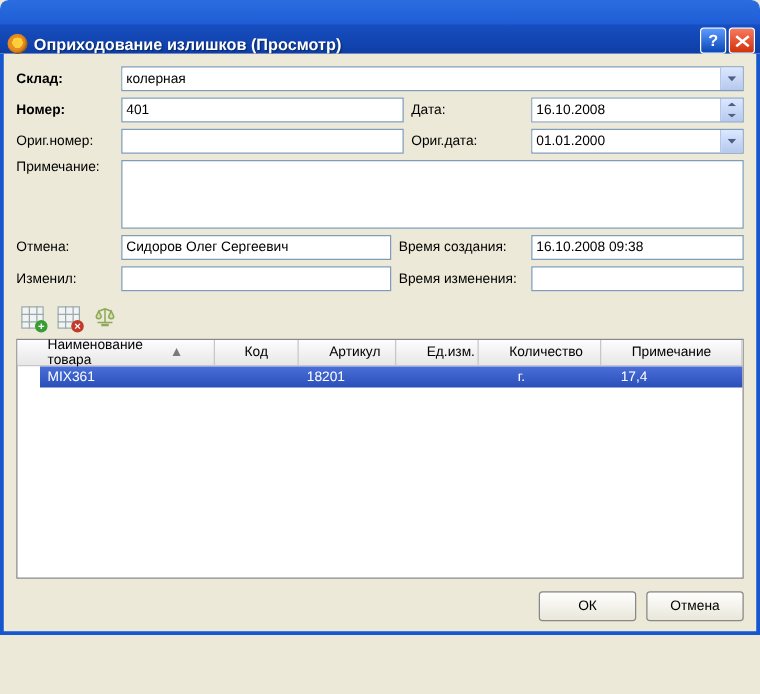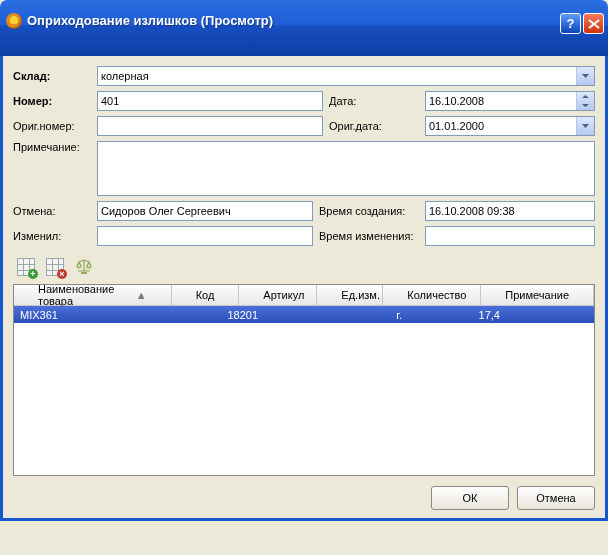--- a/index.html
+++ b/index.html
@@ -1,19 +1,19 @@
 <!DOCTYPE html>
 <html><head>
 <meta charset="utf-8">
 <style>
   html,body{margin:0;padding:0;font-family:Tahoma,Verdana,Arial,sans-serif;font-size:11px;background:#ece9d8;}
   .window{width:608px;box-sizing:border-box;}
   
   .titlebar{height:43px;background:linear-gradient(to bottom,#2a6de0 0%,#1f5dd6 45%,#174ec0 46%,#0e3ea6 100%);
-    border-radius:7px 7px 0 0;display:flex;align-items:flex-start;padding:13px 4px 0 6px;color:#fff;}
+    border-radius:7px 7px 0 0;display:flex;align-items:flex-end;padding:0 4px 0 6px;color:#fff;}
   .appicon{width:16px;height:16px;background:radial-gradient(circle at 50% 45%,#ffcf3a 0 35%,#e88d1f 36% 70%,#b85a00 71% 100%);
     border-radius:50%;box-shadow:inset -1px -1px 2px rgba(0,0,0,.4);margin-right:5px;}
   .title-text{font-weight:bold;font-size:13px;flex:1;text-shadow:1px 1px 1px rgba(0,0,0,.4);white-space:nowrap;overflow:hidden;}
   .title-btns{display:flex;gap:2px;}
   .tbtn{width:21px;height:21px;border-radius:3px;border:1px solid #fff;box-sizing:border-box;
     display:flex;align-items:center;justify-content:center;font-weight:bold;color:#fff;font-size:13px;cursor:default;}
   .tbtn.help{background:linear-gradient(to bottom,#5d9bff,#0a46b6);}
   .tbtn.close{background:linear-gradient(to bottom,#f77a5d,#d1310a);}
   
   .client{background:#ece9d8;border-left:3px solid #1457cf;border-right:3px solid #1457cf;border-bottom:3px solid #1457cf;
@@ -52,21 +52,21 @@
   .badge{position:absolute;width:10px;height:10px;border-radius:50%;bottom:-2px;right:-2px;display:flex;align-items:center;justify-content:center;font-size:9px;font-weight:bold;color:#fff;}
   .badge.add{background:#3a9c35;}
   .badge.del{background:#c23a2c;}
   .scales{width:20px;height:20px;}
   
   .tblwrap{border:1px solid #888;background:#fff;height:190px;display:flex;flex-direction:column;}
   .thdr{display:flex;background:linear-gradient(to bottom,#fdfdfd,#e7e7e7);border-bottom:1px solid #c7c7c7;height:20px;}
   .th{border-right:1px solid #c7c7c7;padding:3px 24px;display:flex;align-items:center;gap:4px;color:#000;box-sizing:border-box;}
   .sort-arrow{color:#7a7a7a;}
   .tbody{flex:1;overflow:auto;}
-  .trow{display:flex;height:17px;align-items:center;}
+  .trow{display:flex;height:17px;align-items:center;margin-left:18px;}
   .trow.selected{background:linear-gradient(to bottom,#4a6fd8,#2a4fb8);color:#fff;}
   .td{padding:1px 6px;box-sizing:border-box;overflow:hidden;white-space:nowrap;}
   .rnum{text-align:right;}
   
   .footer{display:flex;justify-content:flex-end;gap:8px;margin-top:10px;}
   .btn{min-width:78px;height:24px;border:1px solid #888;background:linear-gradient(to bottom,#fefefe,#e9e7da);
     border-radius:3px;font:inherit;cursor:default;}
   
   .c1{width:180px;} .c2{width:70px;} .c3{width:78px;} .c4{width:66px;} .c5{width:98px;} .c6{flex:1;}
 </style>

